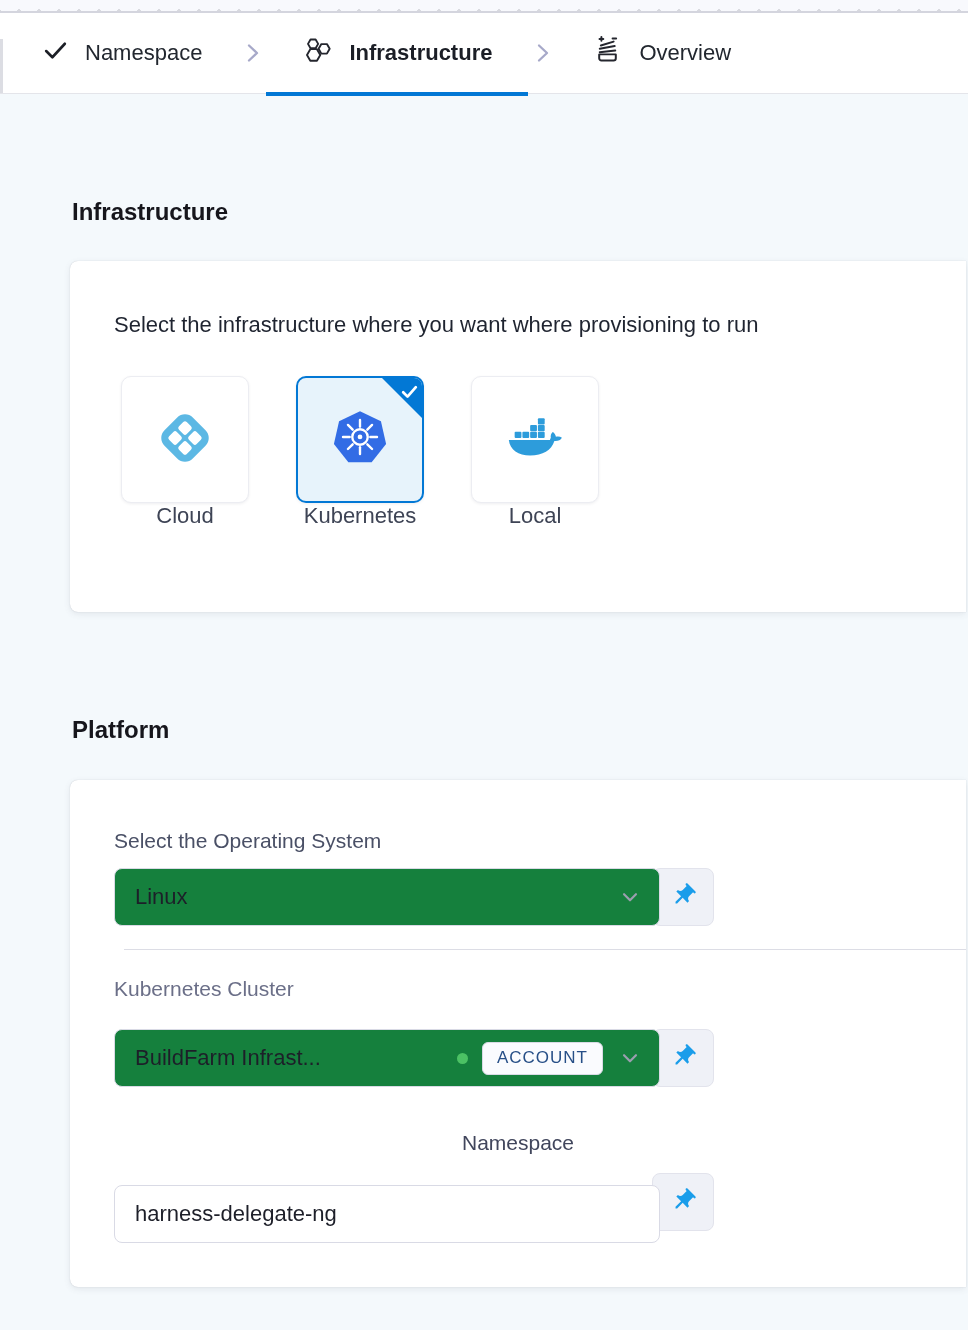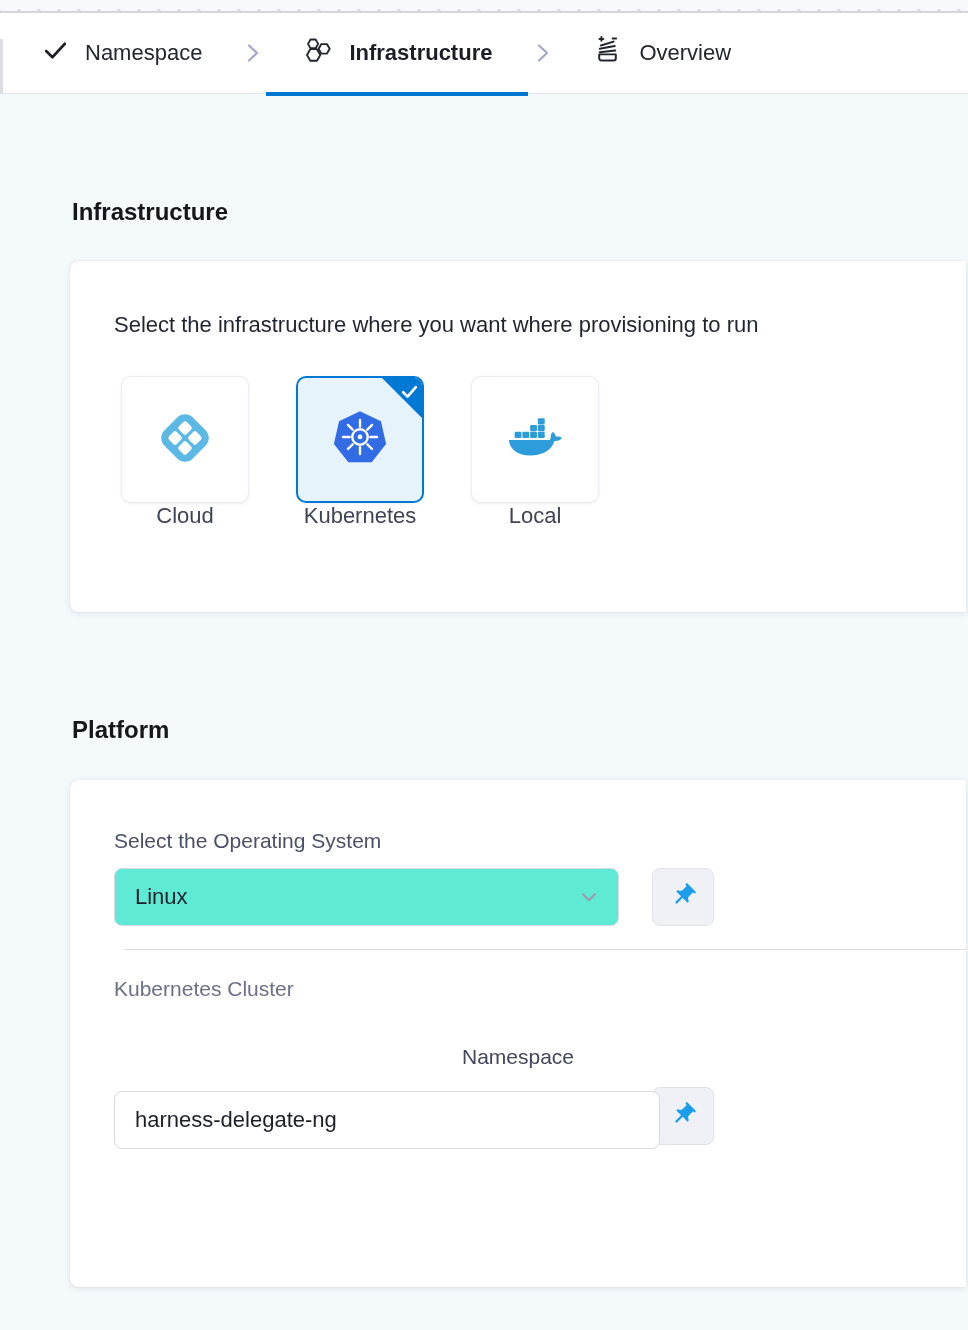--- a/index.html
+++ b/index.html
@@ -115,33 +115,33 @@
   .input-group { position:relative; width:600px; height:58px; }
   .pin-seg {
     position:absolute; right:0; top:0; bottom:0; width:62px;
     background:#EFF1F7;
     border:1px solid #E2E3EC;
     border-radius:8px;
     display:flex; align-items:center; justify-content:center;
     cursor:pointer;
   }
   .input-box {
-    position:absolute; left:0; top:0; bottom:0; width:505px;
-    background:#5eead4;
+    position:absolute; left:0; top:0; bottom:0; width:546px;
+    background:#15803d;
     border:1px solid #D9DAE5;
     border-radius:8px;
     display:flex; align-items:center;
     padding:0 18px 0 20px;
     font-size:22px; color:#1D1F29;
     z-index:1;
     cursor:pointer;
   }
   .input-box .grow { flex:1; }
   .text-input {
-    position:absolute; left:0; top:4px; height:100%; width:546px;
+    position:absolute; left:0; top:12px; height:100%; width:546px;
     background:#fff;
     border:1px solid #D9DAE5;
     border-radius:8px;
     padding:3px 20px;
     font-size:22px; color:#1D1F29;
     font-family:"Liberation Sans","DejaVu Sans",sans-serif;
     z-index:1;
   }
 
   .status-dot { width:11px; height:11px; border-radius:50%; background:var(--dot,#4CC164); margin:0 14px 0 6px; flex:none; }
@@ -313,20 +313,42 @@
         <svg width="22" height="22" viewBox="0 0 24 24" fill="none">
           <path d="M5.5 9 L12 15.5 L18.5 9" stroke="#9C9EB0" stroke-width="2.4" stroke-linecap="round" stroke-linejoin="round"></path>
         </svg>
       </span>
     </div>
   </div>
 
   <div class="divider"></div>
 
   <div class="field-label lighter" style="margin-bottom:28px;">Kubernetes Cluster</div>
+  <div class="input-group">
+    <button class="pin-seg">
+      <span>
+        <svg width="27" height="27" viewBox="0 0 24 24">
+          <g transform="rotate(45 12 12)">
+            <path d="M16 9V4h1c.55 0 1-.45 1-1s-.45-1-1-1H7c-.55 0-1 .45-1 1s.45 1 1 1h1v5c0 1.66-1.34 3-3 3v2h5.97v7l1 1 1-1v-7H19v-2c-1.66 0-3-1.34-3-3z" fill="#1A9DEA"></path>
+          </g>
+        </svg>
+      </span>
+    </button>
+    <div class="input-box">
+      <span style="white-space:nowrap;">BuildFarm Infrast...</span>
+      <span class="grow"></span>
+      <span class="status-dot"></span>
+      <span class="scope-badge">ACCOUNT</span>
+      <span class="chev-wrap">
+        <svg width="22" height="22" viewBox="0 0 24 24" fill="none">
+          <path d="M5.5 9 L12 15.5 L18.5 9" stroke="#9C9EB0" stroke-width="2.4" stroke-linecap="round" stroke-linejoin="round"></path>
+        </svg>
+      </span>
+    </div>
+  </div>
 
   <div class="field-label gap-row" style="color:#41465C; margin-bottom:18px;">Namespace</div>
   <div class="input-group">
     <button class="pin-seg">
       <span>
         <svg width="27" height="27" viewBox="0 0 24 24">
           <g transform="rotate(45 12 12)">
             <path d="M16 9V4h1c.55 0 1-.45 1-1s-.45-1-1-1H7c-.55 0-1 .45-1 1s.45 1 1 1h1v5c0 1.66-1.34 3-3 3v2h5.97v7l1 1 1-1v-7H19v-2c-1.66 0-3-1.34-3-3z" fill="#1A9DEA"></path>
           </g>
         </svg>

